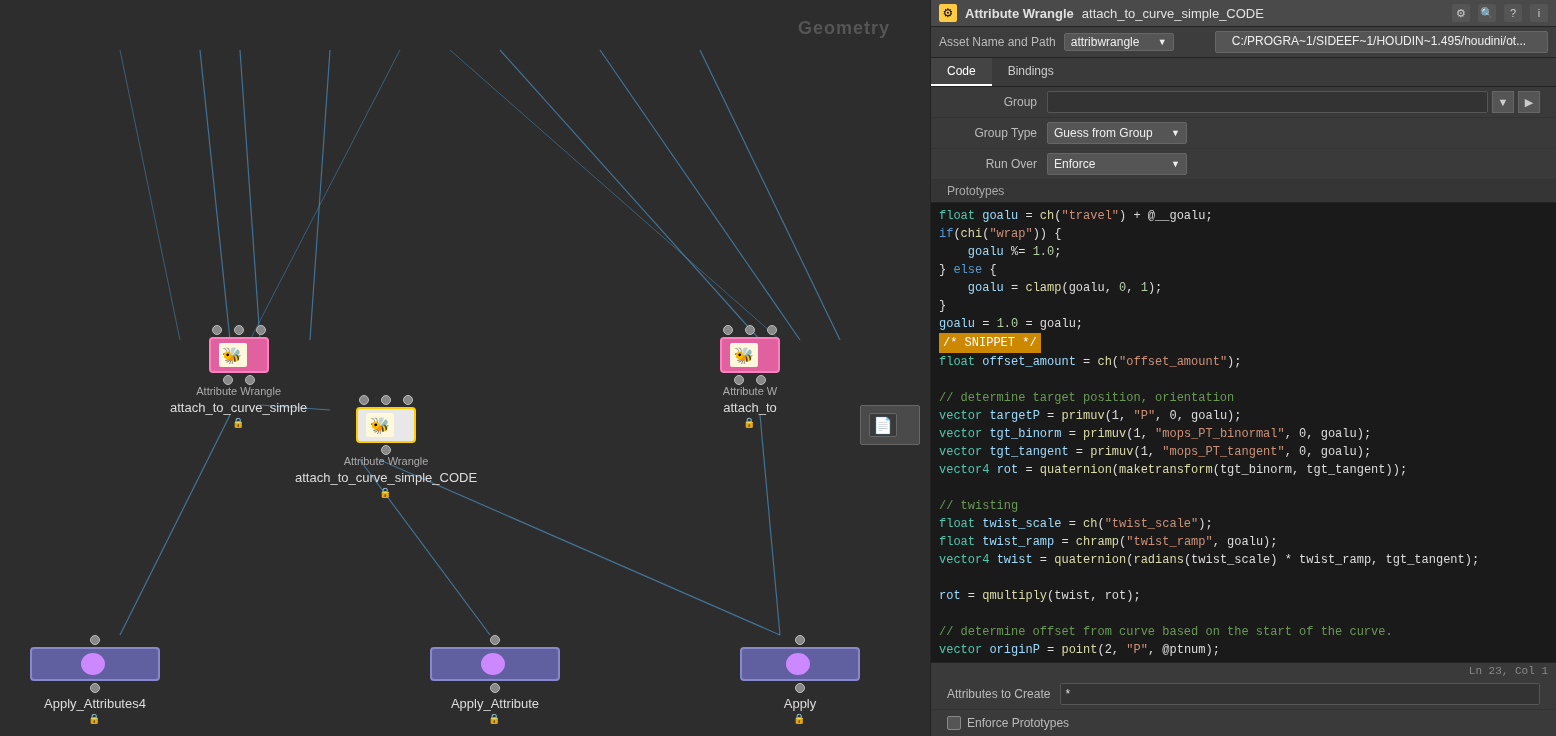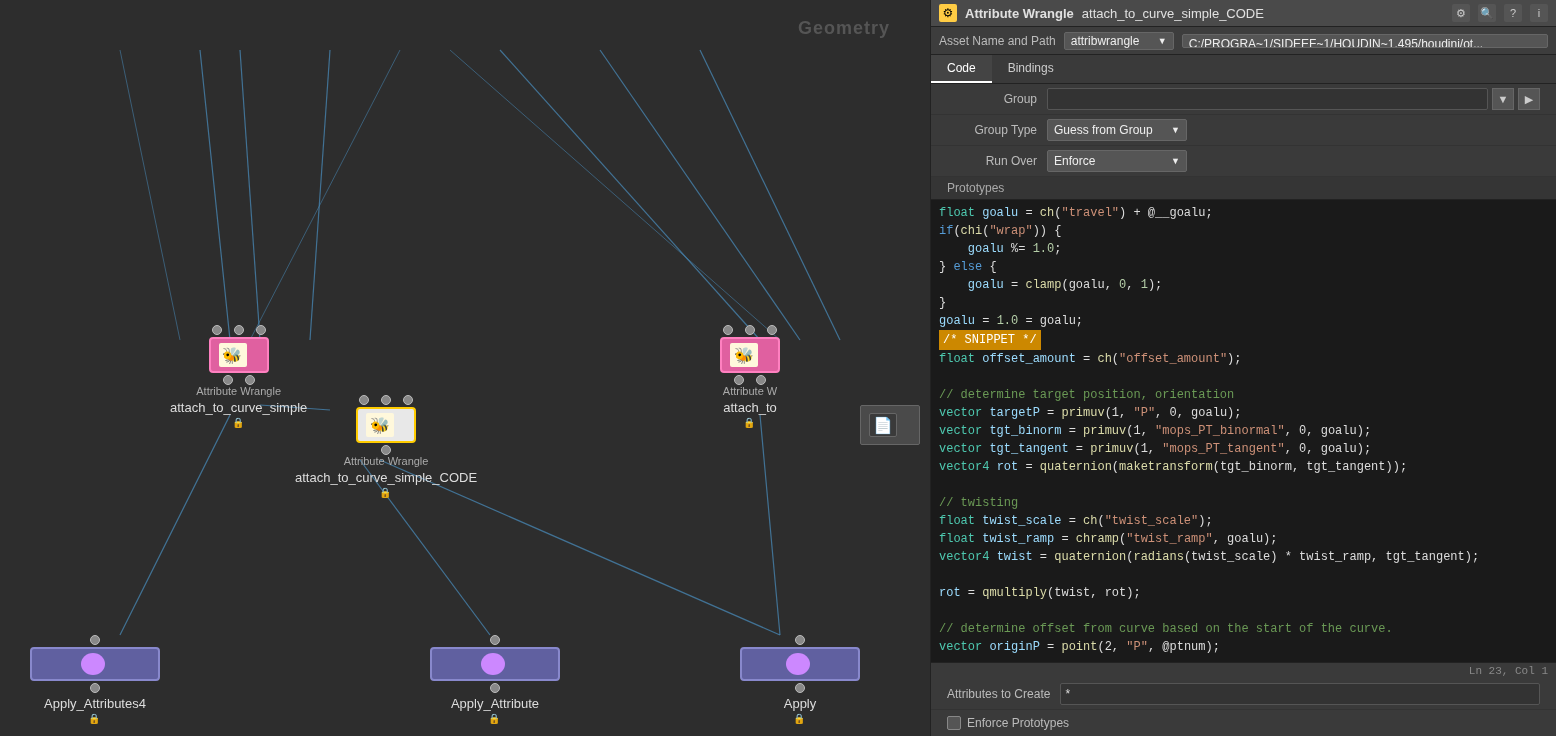--- a/index.html
+++ b/index.html
@@ -217,27 +217,28 @@
       gap: 4px;
       min-width: 110px;
       height: 18px;
     }
 
     .asset-path {
       background: #555;
       border: 1px solid #666;
       border-radius: 2px;
       color: #eee;
-      padding: 2px 6px;
+      padding: 2px 16px;
       font-size: 12px;
       flex: 1;
-      height: 14px;
+      height: 22px;
       overflow: hidden;
       white-space: nowrap;
       text-overflow: ellipsis;
+      margin-left: 33px;
     }
 
     
     #tabs-row {
       display: flex;
       background: #3a3a3a;
       border-bottom: 1px solid #222;
     }
 
     .tab {

